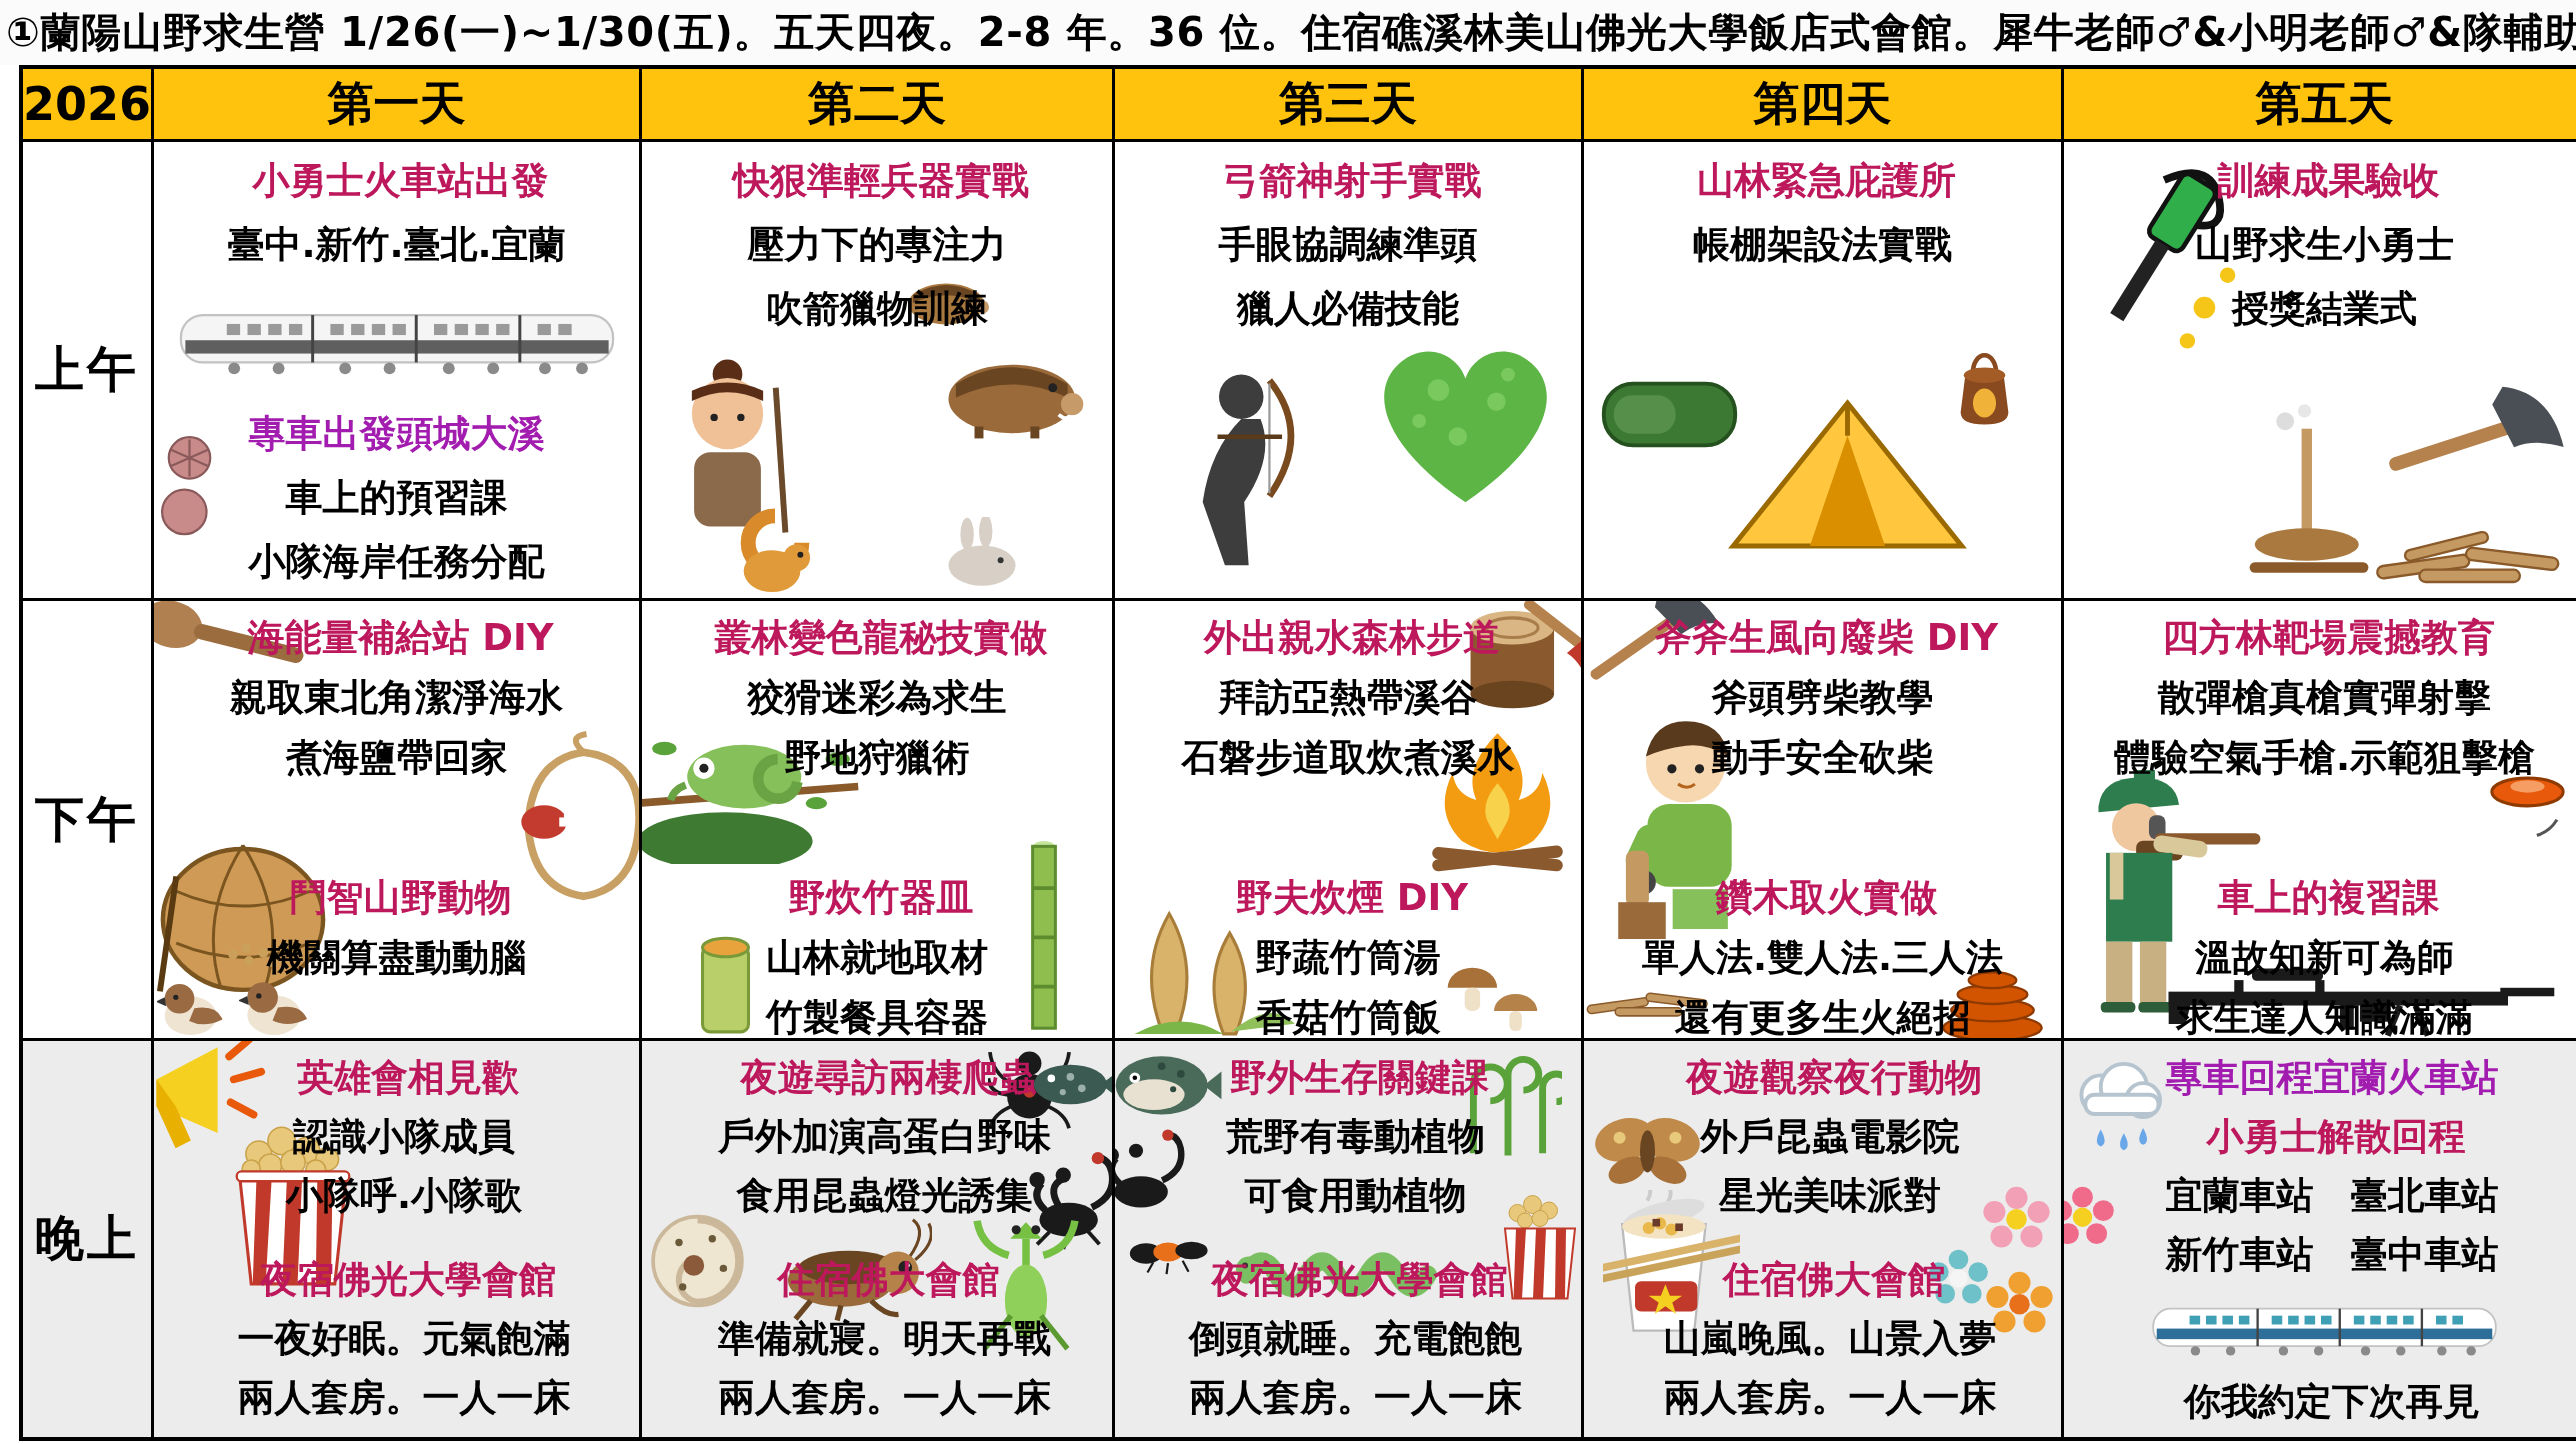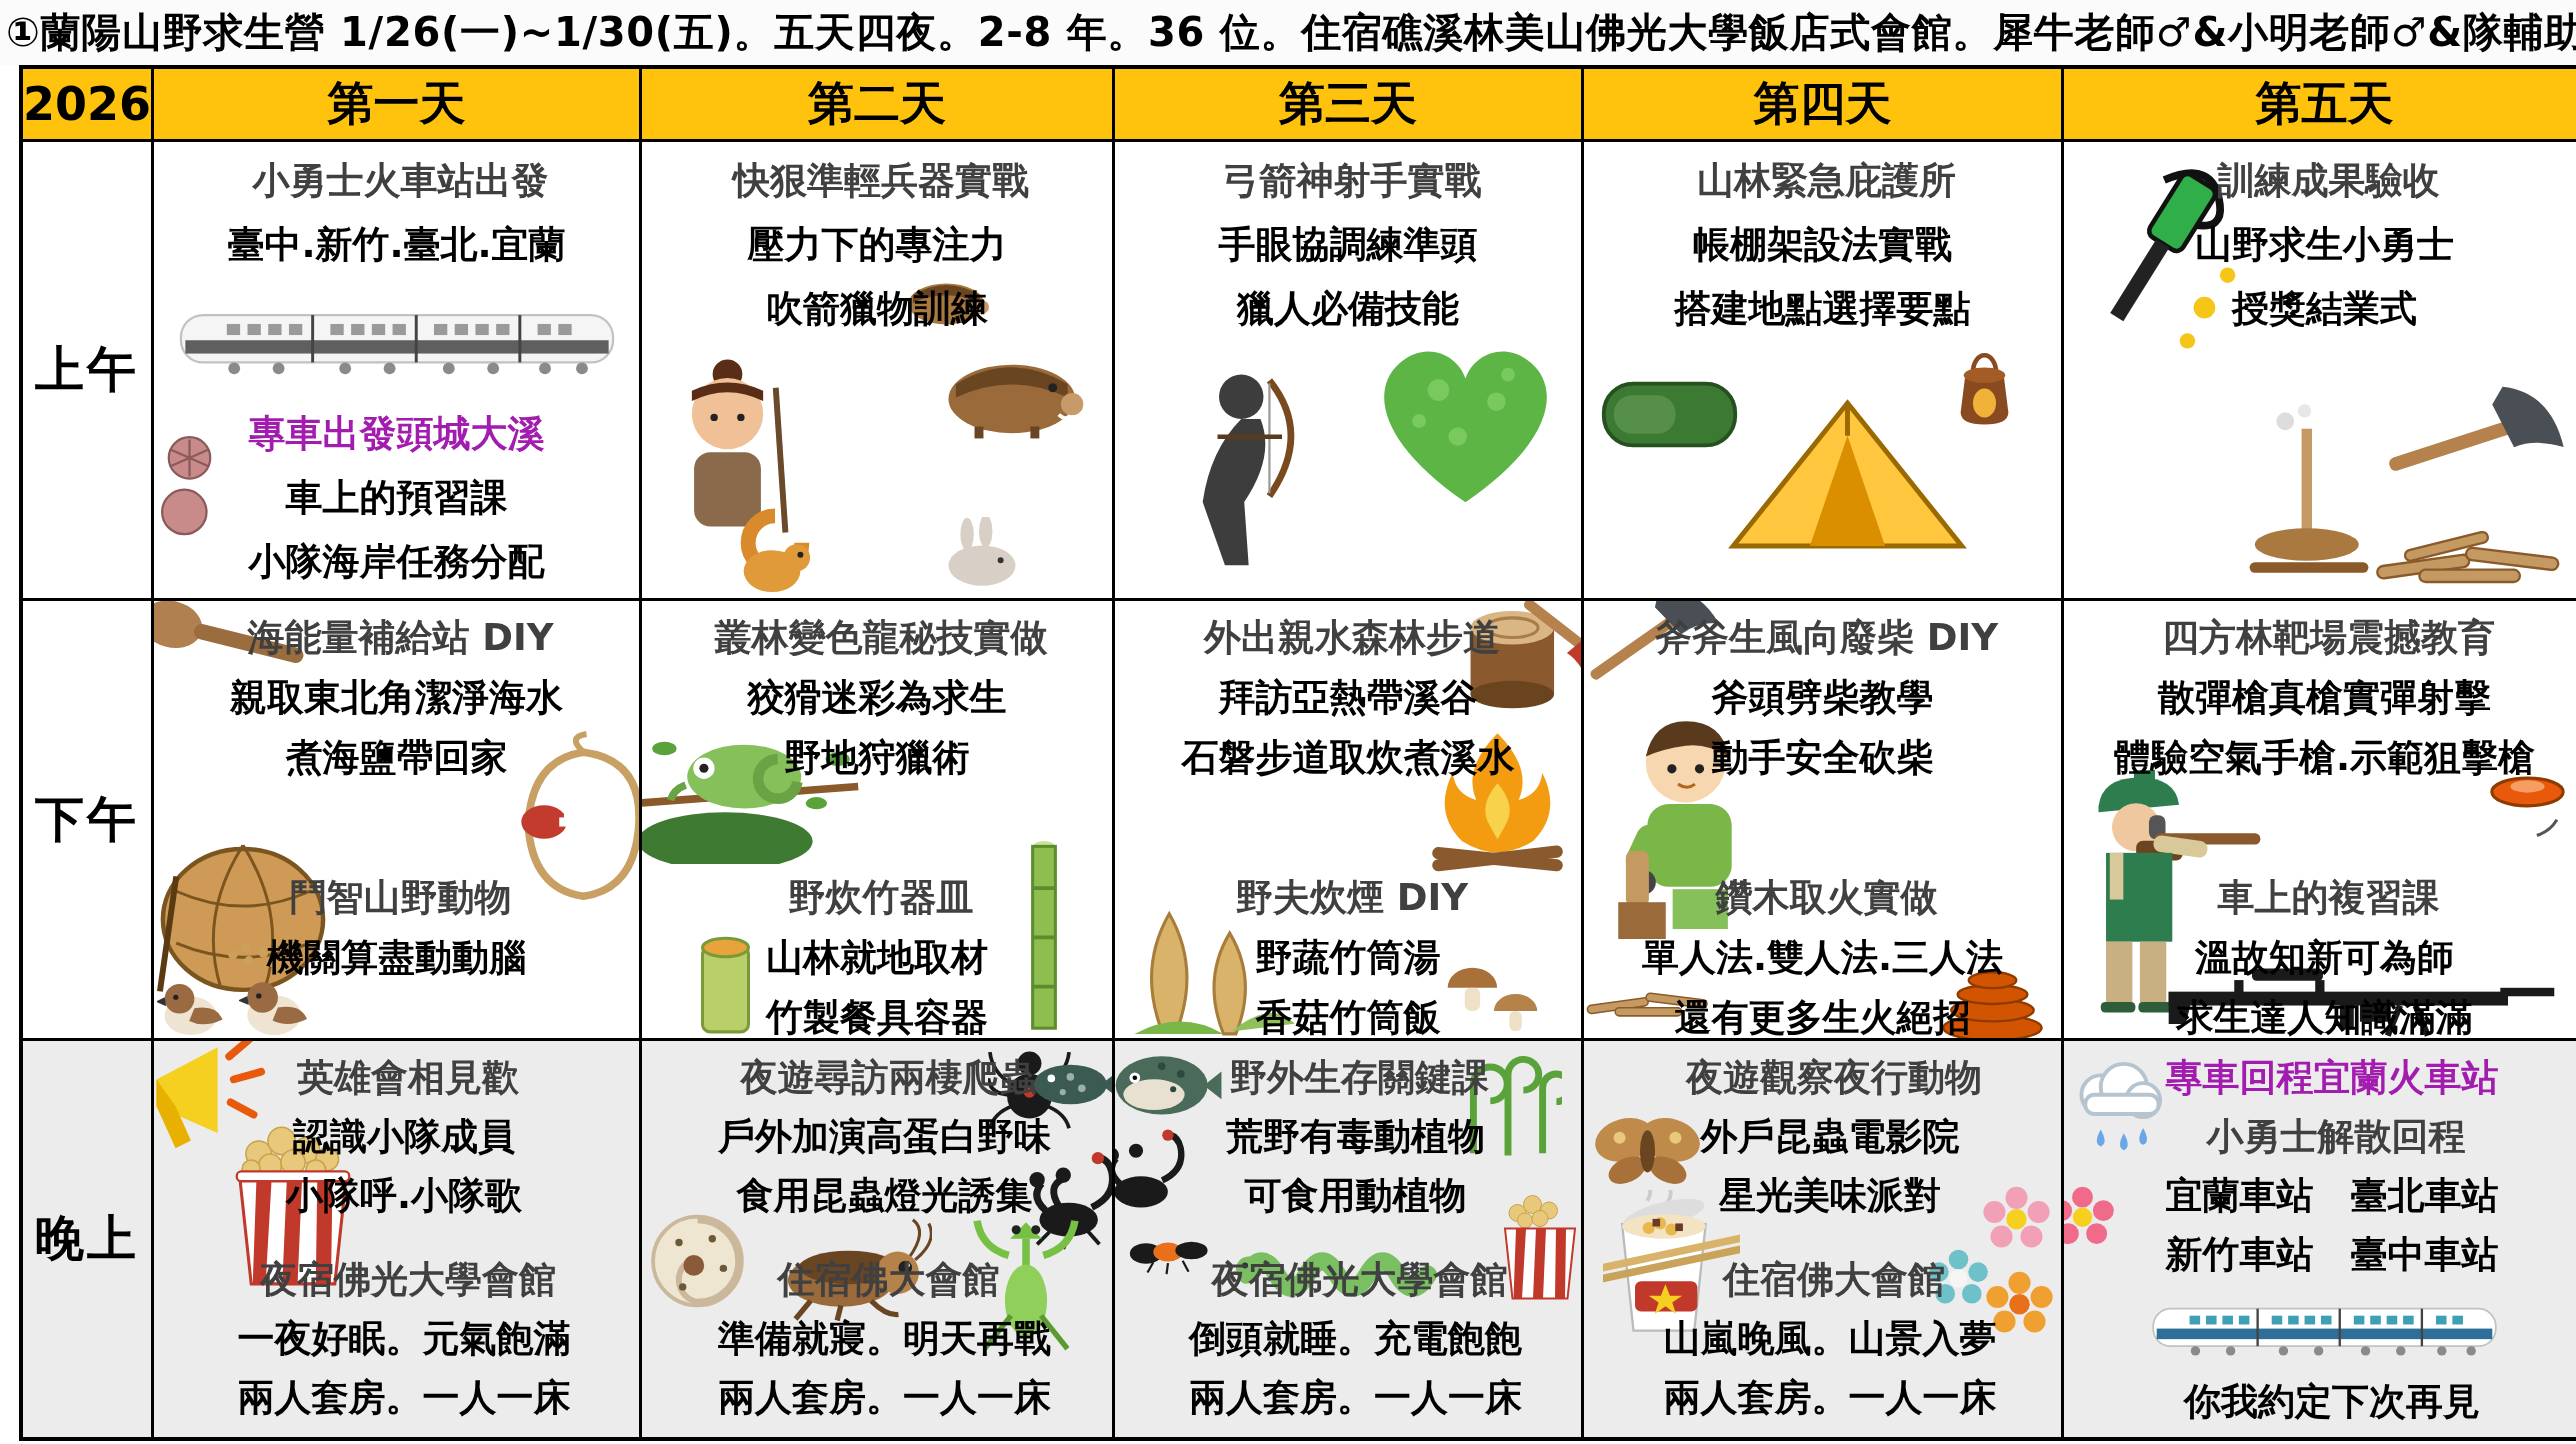--- a/index.html
+++ b/index.html
@@ -16,21 +16,21 @@
      overflow:hidden;background:#fff;box-sizing:border-box;}
   .lastcol{border-right:none;}
   .lastrow{border-bottom:none;}
   .hdr{background:#ffc30e;display:flex;align-items:center;justify-content:center;font-size:46px;}
   .lbl{display:flex;align-items:center;justify-content:center;font-size:49px;letter-spacing:3px;}
   .eve{background:#ececec;}
   .cellpad{padding-top:7.4px;}
   .ln{position:relative;z-index:2;text-align:center;font-size:37px;line-height:64px;white-space:nowrap;}
   .evec .ln{line-height:59px;margin-left:15px;}
   .aft .ln{line-height:60px;}
-  .bl{color:#404040;padding-left:8px;}
+  .bl{color:#be185d;padding-left:8px;}
   .rd{color:#a21caf;}
   .gap{height:80px;}
   .gapE{height:25px;}
   .trainbox{height:125px;position:relative;z-index:2;display:flex;justify-content:center;align-items:center;}
   .trainbox2{height:88px;position:relative;z-index:2;display:flex;justify-content:center;align-items:center;}
   .ic{position:absolute;z-index:1;}
 </style>
 </head>
 <body>
 
@@ -160,21 +160,20 @@
           <circle cx="120" cy="140" r="12"></circle>
           <circle cx="185" cy="60" r="9"></circle>
           <circle cx="70" cy="120" r="9"></circle>
         </g>
     </svg>
   </div>
 
   <div class="c cellpad">
     <div class="ln bl">山林緊急庇護所</div>
     <div class="ln">帳棚架設法實戰</div>
-    <div class="ln">搭建地點選擇要點</div>
     <svg class="ic" style="left:15px;top:230px;width:141px;height:85px" viewBox="0 0 180 110">
       <rect x="5" y="15" width="170" height="80" rx="38" fill="#3c7a33" stroke="#24511e" stroke-width="5"></rect>
       <rect x="18" y="30" width="80" height="50" rx="24" fill="#558f4a"></rect>
     </svg>
     <svg class="ic" style="left:141px;top:245px;width:245px;height:171px" viewBox="0 0 300 200">
       <polygon points="150,15 290,190 10,190" fill="#ffc63e" stroke="#9a6a00" stroke-width="6"></polygon>
       <polygon points="150,55 196,190 104,190" fill="#d98f00"></polygon>
       <line x1="150" y1="15" x2="150" y2="55" stroke="#9a6a00" stroke-width="6"></line>
     </svg>
     <svg class="ic" style="right:41px;top:201px;width:71px;height:100px" viewBox="0 0 90 130">

